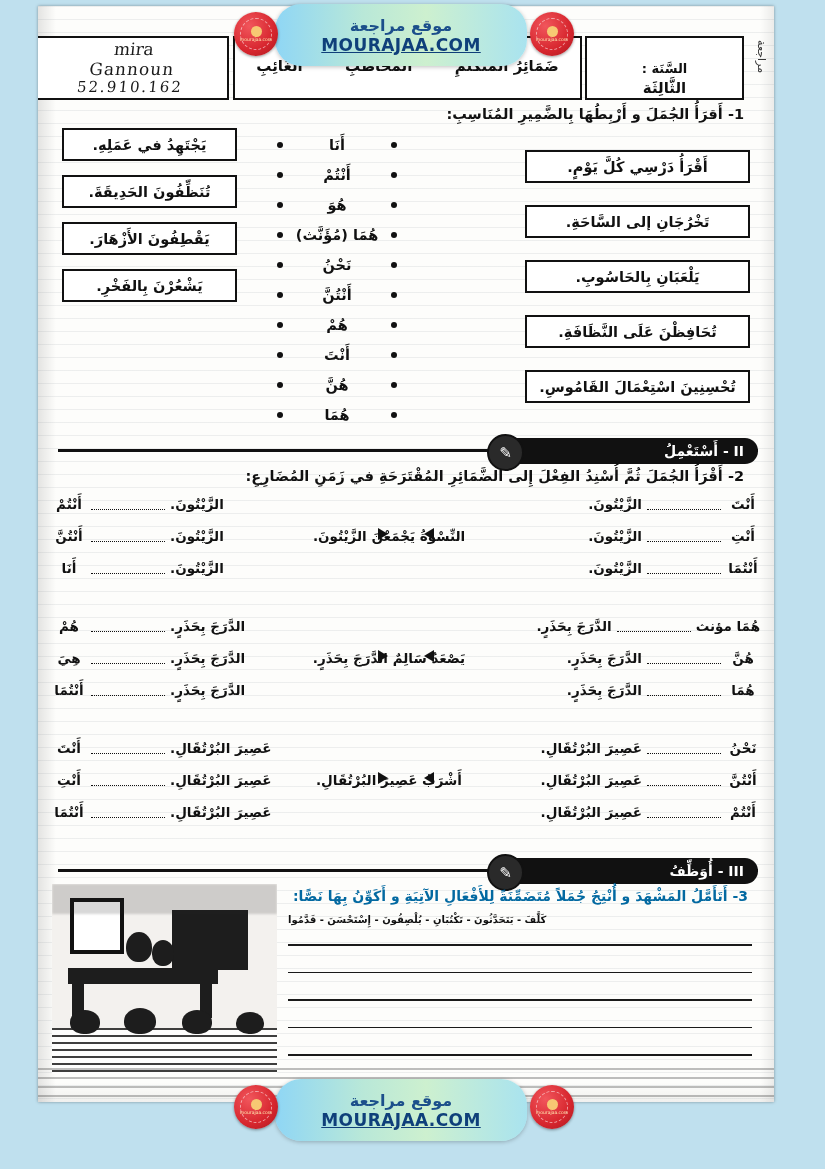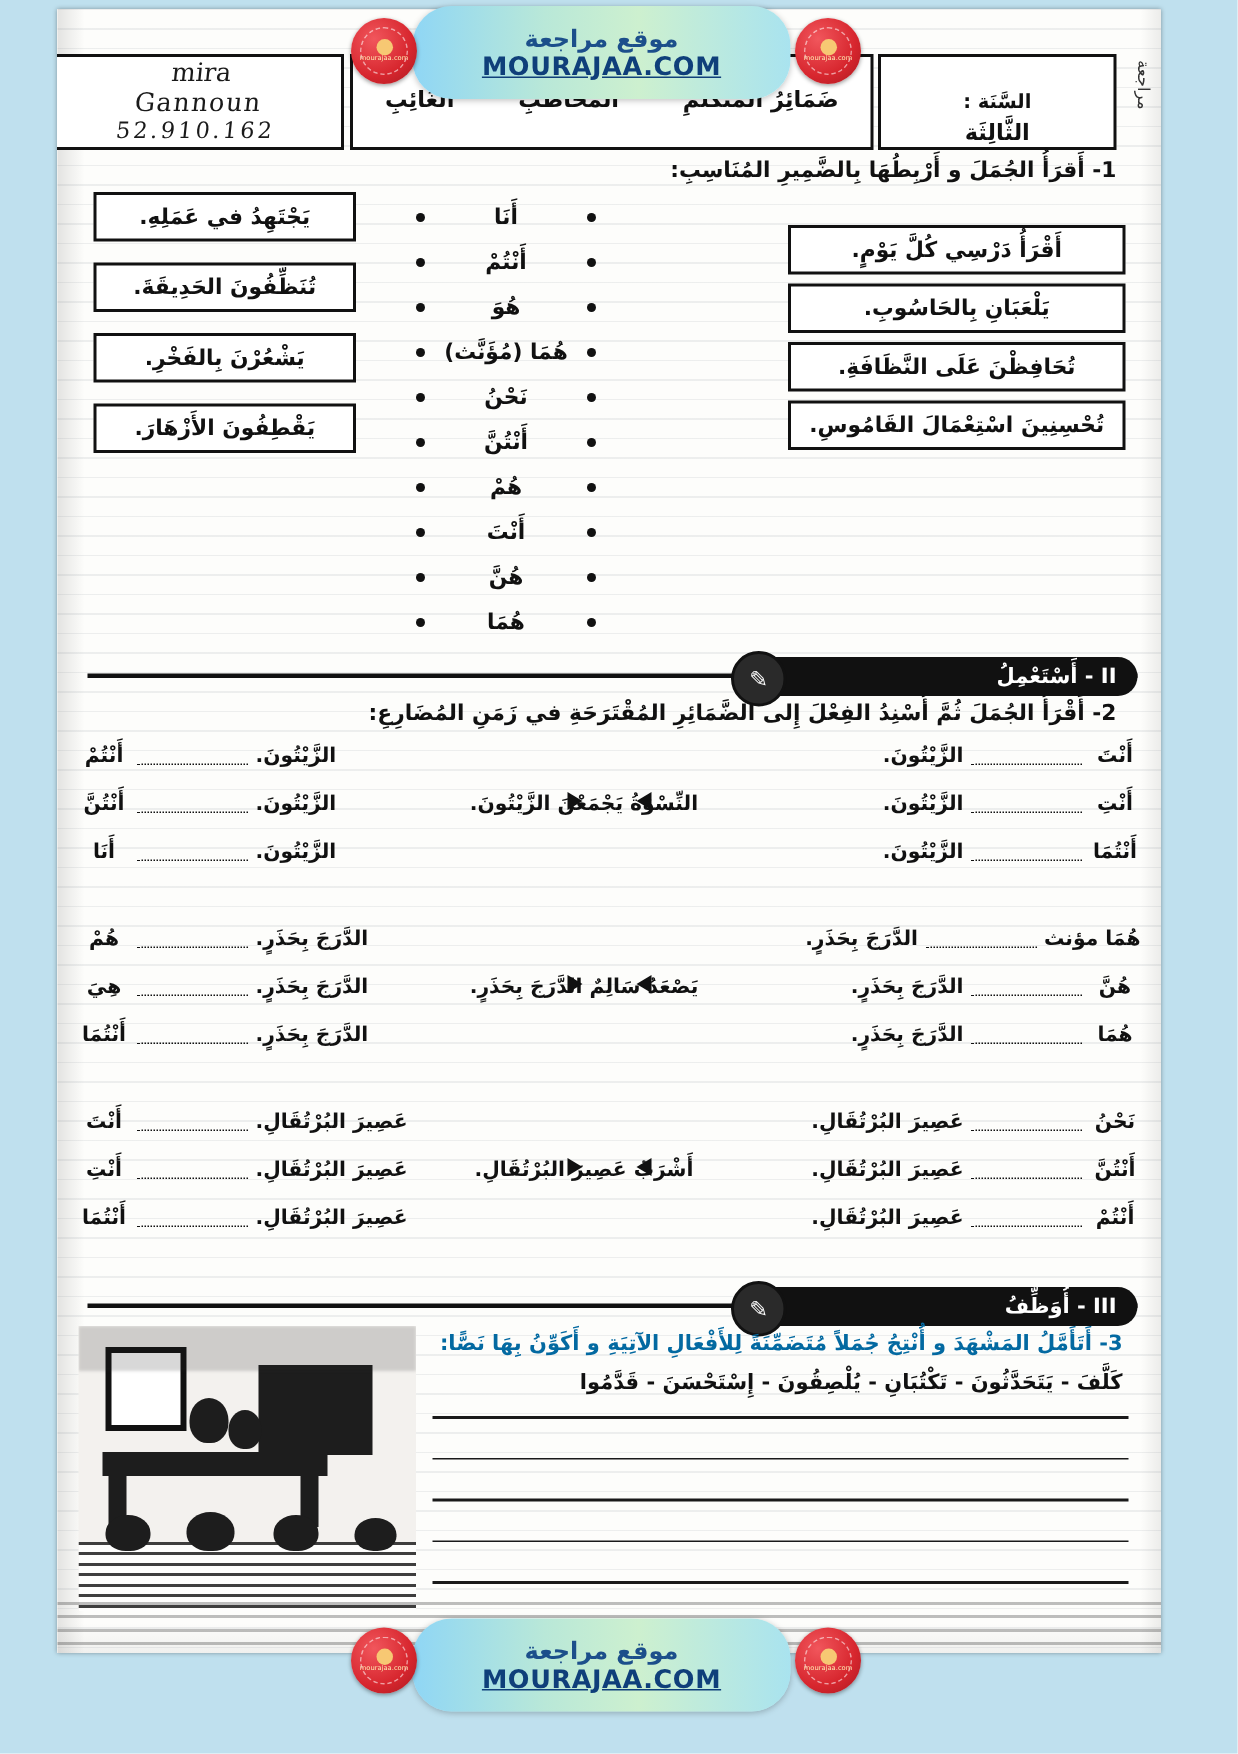--- a/index.html
+++ b/index.html
@@ -184,21 +184,21 @@
     left: 24px;
     height: 310px;
   }
   .col-right {
     position: absolute;
     right: 0px;
     top: 22px;
     width: 225px;
     display: flex;
     flex-direction: column;
-    gap: 6px;
+    gap: 22px;
   }
   .col-left {
     position: absolute;
     left: 0px;
     top: 0px;
     width: 175px;
     display: flex;
     flex-direction: column;
     gap: 14px;
   }
@@ -339,22 +339,22 @@
     text-align: right;
     font-size: 14px;
     font-weight: bold;
     color: #0369a1;
   }
   .verbs {
     position: absolute;
     top: 908px;
     right: 26px;
     left: 250px;
-    text-align: right;
-    font-size: 14px;
+    text-align: left;
+    font-size: 10px;
     font-weight: bold;
     color: #111;
   }
   .writing-lines {
     position: absolute;
     top: 938px;
     right: 22px;
     left: 250px;
   }
   .wline {
@@ -441,20 +441,21 @@
 
   <div class="q1-title">
     <span>1-</span>
     <span>أَقرَأُ الجُمَلَ و أَرْبِطُهَا بِالضَّمِيرِ المُنَاسِبِ:</span>
   </div>
 
   <div class="q1-wrap">
 
     <div class="col-right">
       <div class="cell">أَقْرَأُ دَرْسِي كُلَّ يَوْمٍ.</div>
+      <div class="cell">تَخْرُجَانِ إلى السَّاحَةِ.</div>
       <div class="cell">يَلْعَبَانِ بِالحَاسُوبِ.</div>
       <div class="cell">تُحَافِظْنَ عَلَى النَّظَافَةِ.</div>
       <div class="cell">تُحْسِنِينَ اسْتِعْمَالَ القَامُوسِ.</div>
     </div>
 
     <div class="pron-col">
       <div class="pron-row">
         <span class="bullet"></span>
         <span class="word">أَنَا</span>
         <span class="bullet"></span>
@@ -502,22 +503,22 @@
       <div class="pron-row">
         <span class="bullet"></span>
         <span class="word">هُمَا</span>
         <span class="bullet"></span>
       </div>
     </div>
 
     <div class="col-left">
       <div class="cell">يَجْتَهِدُ في عَمَلِهِ.</div>
       <div class="cell">تُنَظِّفُونَ الحَدِيقَةَ.</div>
+      <div class="cell">يَقْطِفُونَ الأَزْهَارَ.</div>
       <div class="cell">يَشْعُرْنَ بِالفَخْرِ.</div>
-      <div class="cell">يَقْطِفُونَ الأَزْهَارَ.</div>
     </div>
   </div>
 
   <div class="banner-rule" style="top: 443px; width: 700px;"></div>
   <div class="banner" style="top: 432px;">
     <span>II - أَسْتَعْمِلُ</span>
     <span class="circ">✎</span>
   </div>
 
   <div class="q2-title">

